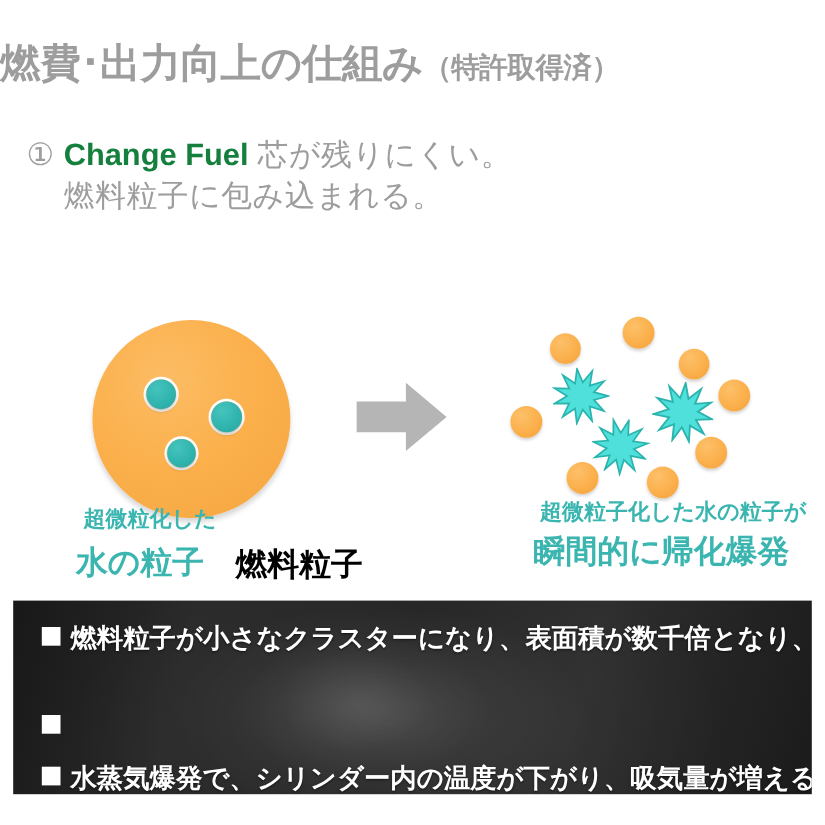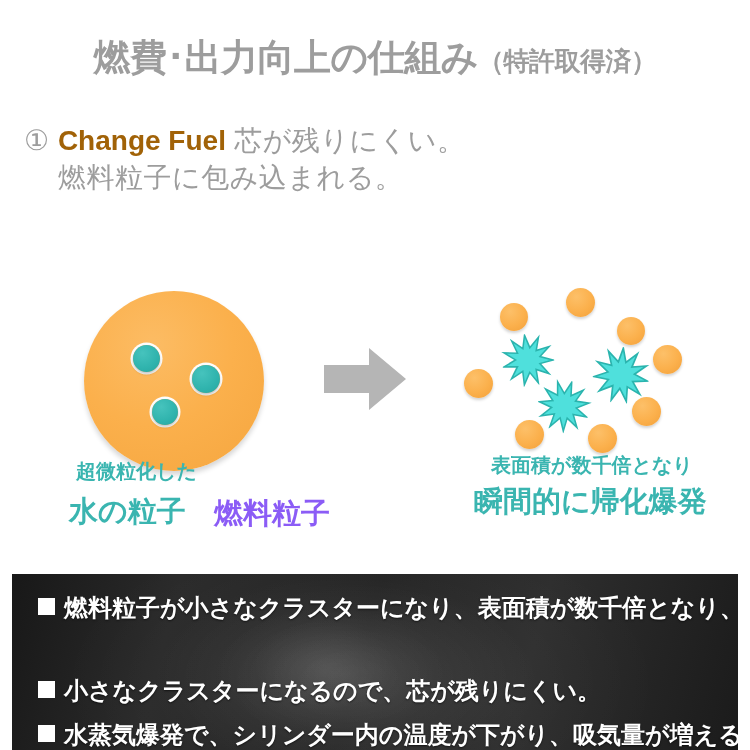--- a/index.html
+++ b/index.html
@@ -17,21 +17,21 @@
     background: #ffffff;
     overflow: hidden;
   }
 
   
   .title {
     position: absolute;
     top: 33px;
     left: 0;
     width: 750px;
-    text-align: center;
+    text-align: left;
     color: #9d9d9d;
     font-weight: bold;
     white-space: nowrap;
   }
   .title .main {
     font-size: 37px;
     letter-spacing: -0.5px;
     vertical-align: baseline;
   }
   .title .paren {
@@ -45,21 +45,21 @@
     position: absolute;
     color: #9d9d9d;
     font-size: 28px;
     font-weight: normal;
     white-space: nowrap;
     letter-spacing: 0.5px;
   }
   .step1 { top: 122px; left: 24px; }
   .step1b { top: 159px; left: 58px; }
   .step2 { top: 214px; left: 24px; }
-  .accent-teal { color: #a16207; font-weight: bold; letter-spacing: 0px; }
+  .accent-teal { color: #15803d; font-weight: bold; letter-spacing: 0px; }
 
   
   .fuel-blob {
     position: absolute;
     top: 291px;
     left: 84px;
     width: 180px;
     height: 180px;
     border-radius: 50%;
     background: radial-gradient(circle at 38% 30%, #fcbc64 0%, #fbb04c 48%, #f5a63f 100%);
@@ -96,33 +96,33 @@
   
   .cap {
     position: absolute;
     white-space: nowrap;
     font-weight: bold;
     margin-left: 44px;
   }
   .cap-small { font-size: 20px; }
   .cap-big { font-size: 29px; }
   .c-teal { color: #3ab5b0; }
-  .c-orange { color: #8b5cf6; }
+  .c-orange { color: #000000; }
 
   .cap-l1 { top: 458px; left: 32px; }
   .cap-l2 { top: 492px; left: 25px; }
   .cap-l3 { top: 494px; left: 170px; }
 
   .cap-r1 { top: 452px; left: 447px; }
-  .cap-r2 { top: 482px; left: 430px; }
+  .cap-r2 { top: 482px; left: 441px; }
 
   
   .panel {
     position: absolute;
-    top: 574px;
+    top: 546px;
     left: 12px;
     width: 726px;
     height: 176px;
     background:
       radial-gradient(ellipse 300px 160px at 46% 58%, rgba(255,255,255,0.085) 0%, rgba(255,255,255,0.0) 62%),
       radial-gradient(ellipse 190px 110px at 44% 56%, rgba(255,255,255,0.075) 0%, rgba(255,255,255,0.0) 60%),
       radial-gradient(ellipse 430px 230px at 48% 62%, rgba(255,255,255,0.05) 0%, rgba(255,255,255,0.0) 70%),
       radial-gradient(ellipse 110px 70px at 43% 52%, rgba(255,255,255,0.06) 0%, rgba(255,255,255,0.0) 65%),
       linear-gradient(105deg, #181818 0%, #2a2a2a 22%, #232323 48%, #2e2e2e 70%, #1b1b1b 100%);
     overflow: hidden;
@@ -182,30 +182,30 @@
       <polygon points="0,17 45,17 45,0 82,31 45,62 45,45 0,45" fill="#b5b5b5"></polygon>
     </svg>
   </div>
 
   <div id="right-particles"></div>
 
   <div class="cap cap-small c-teal cap-l1">超微粒化した</div>
   <div class="cap cap-big c-teal cap-l2">水の粒子</div>
   <div class="cap cap-big c-orange cap-l3">燃料粒子</div>
 
-  <div class="cap cap-small c-teal cap-r1">表面積が数千倍となり</div>
+  <div class="cap cap-small c-teal cap-r1">超微粒子化した水の粒子が</div>
   <div class="cap cap-big c-teal cap-r2">瞬間的に帰化爆発</div>
 
   <div class="panel">
     <div class="panel-inner">
       <div class="bullet-row br1">
         <span class="sq"></span><span>燃料粒子が小さなクラスターになり、表面積が数千倍となり、</span>
       </div>
       <div class="bullet-row br2">
-        <span class="sq"></span><span>小さなクラスターになるので、芯が残りにくい。</span>
+        <span class="sq"></span>
       </div>
       <div class="bullet-row br3">
         <span class="sq"></span><span>水蒸気爆発で、シリンダー内の温度が下がり、吸気量が増える。</span>
       </div>
     </div>
   </div>
 
 <div class="o-dot" style="left: 500px; top: 303px; width: 28px; height: 28px;"></div>
     <div class="o-dot" style="left: 566px; top: 288px; width: 29px; height: 29px;"></div>
     <div class="o-dot" style="left: 617px; top: 317px; width: 28px; height: 28px;"></div>

